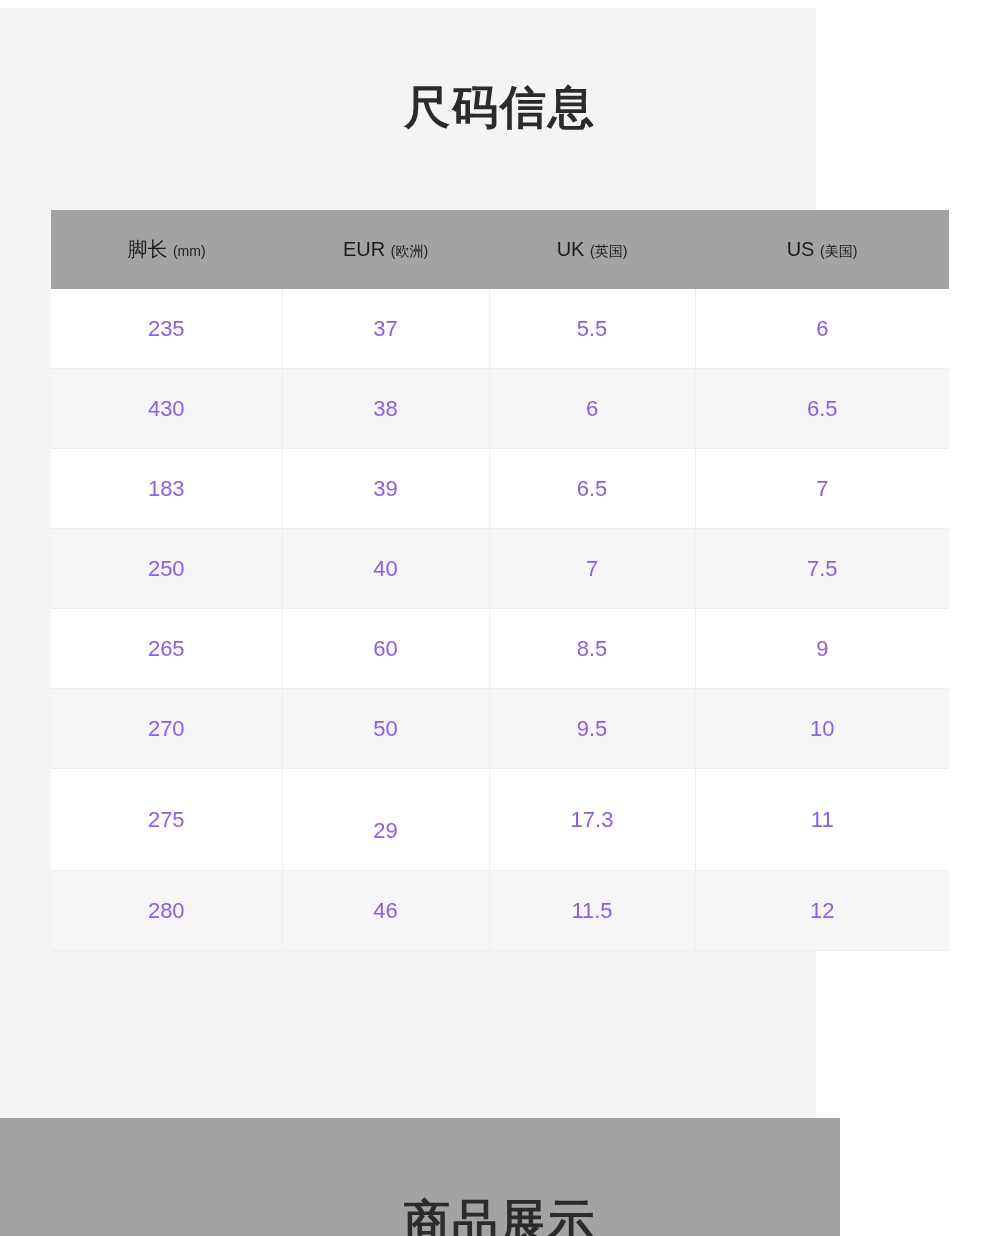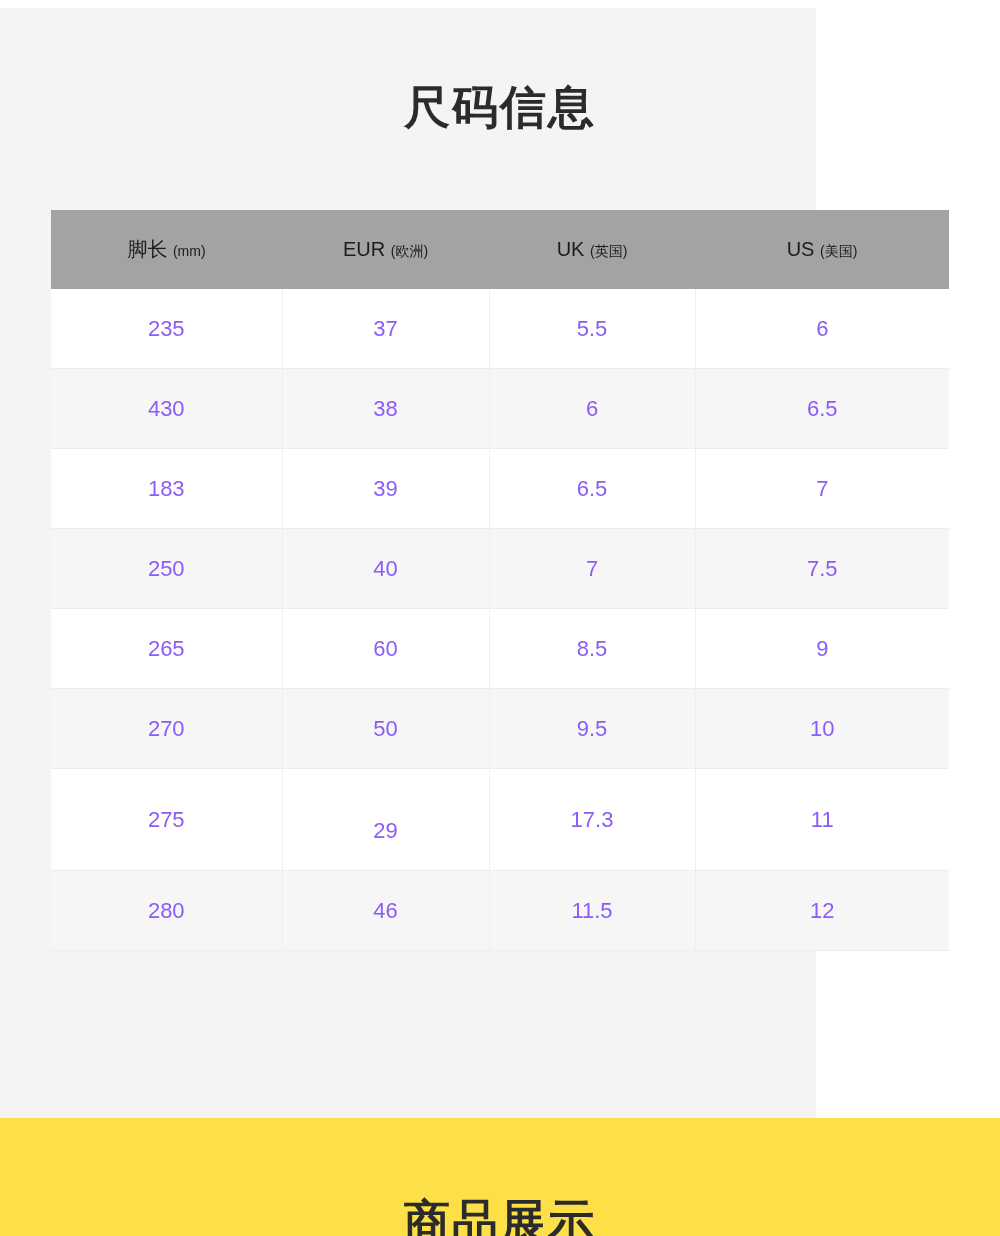--- a/index.html
+++ b/index.html
@@ -90,23 +90,23 @@
   .size-table tbody tr.even td { background: #f6f6f6; }
 
   
   .size-table tbody td.nudge-down { padding-top: 22px; vertical-align: middle; }
 
   
   .product-section {
     position: absolute;
     left: 0;
     top: 1118px;
-    width: 1000px;
+    width: 840px;
     height: 118px;
-    background: #fde047;
+    background: #a3a3a3;
     overflow: hidden;
   }
 
   .product-title {
     position: absolute;
     left: 0;
     top: 80px;
     width: 1000px;
     text-align: center;
     font-size: 46px;

